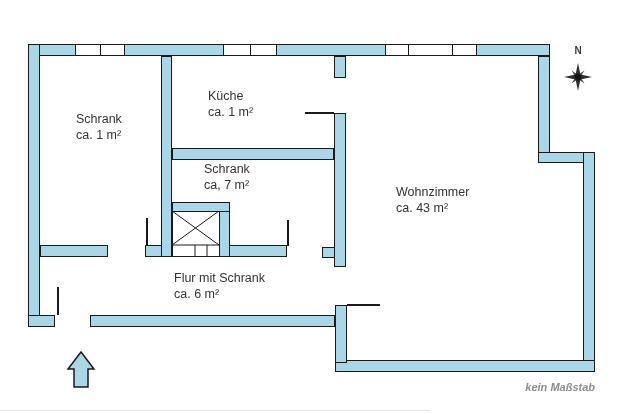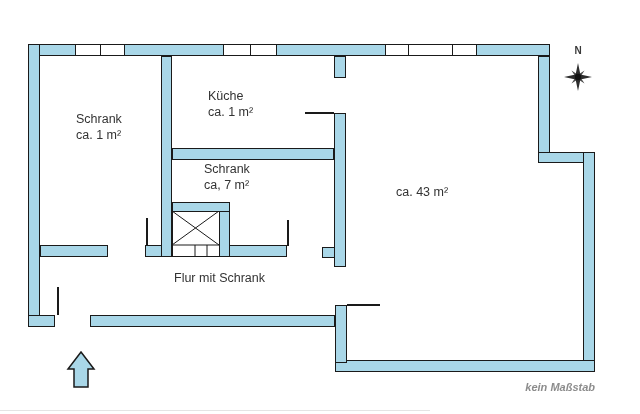--- a/index.html
+++ b/index.html
@@ -89,24 +89,26 @@
   </div>
   <div class="room-label" style="left:208px;top:88px;">
     <div>Küche</div>
     <div>ca. 1 m²</div>
   </div>
   <div class="room-label" style="left:204px;top:161px;">
     <div>Schrank</div>
     <div>ca, 7 m²</div>
   </div>
   <div class="room-label" style="left:396px;top:184px;">
+    <div>Wohnzimmer</div>
     <div>ca. 43 m²</div>
   </div>
   <div class="room-label" style="left:150px;top:270px;margin-left:24px;">
     <div>Flur mit Schrank</div>
+    <div>ca. 6 m²</div>
   </div>
 
   <div class="compass-n" style="left:570px;top:45px;width:16px;">N</div>
   <svg class="svgabs" style="left:556px;top:55px;" width="44" height="44" viewBox="0 0 44 44">
     <g transform="translate(22,22)">
       <path d="M 0,-14 L 2.4,-2.4 L 14,0 L 2.4,2.4 L 0,14 L -2.4,2.4 L -14,0 L -2.4,-2.4 Z" fill="#1b1b1b" opacity="0.92"></path>
       <path d="M 0,-14 L 2.4,-2.4 L 14,0 L 2.4,2.4 L 0,14 L -2.4,2.4 L -14,0 L -2.4,-2.4 Z" transform="rotate(45) scale(0.66)" fill="#2b2b2b" opacity="0.85"></path>
       <circle cx="0" cy="0" r="3.2" fill="#111111"></circle>
     </g>
   </svg>

